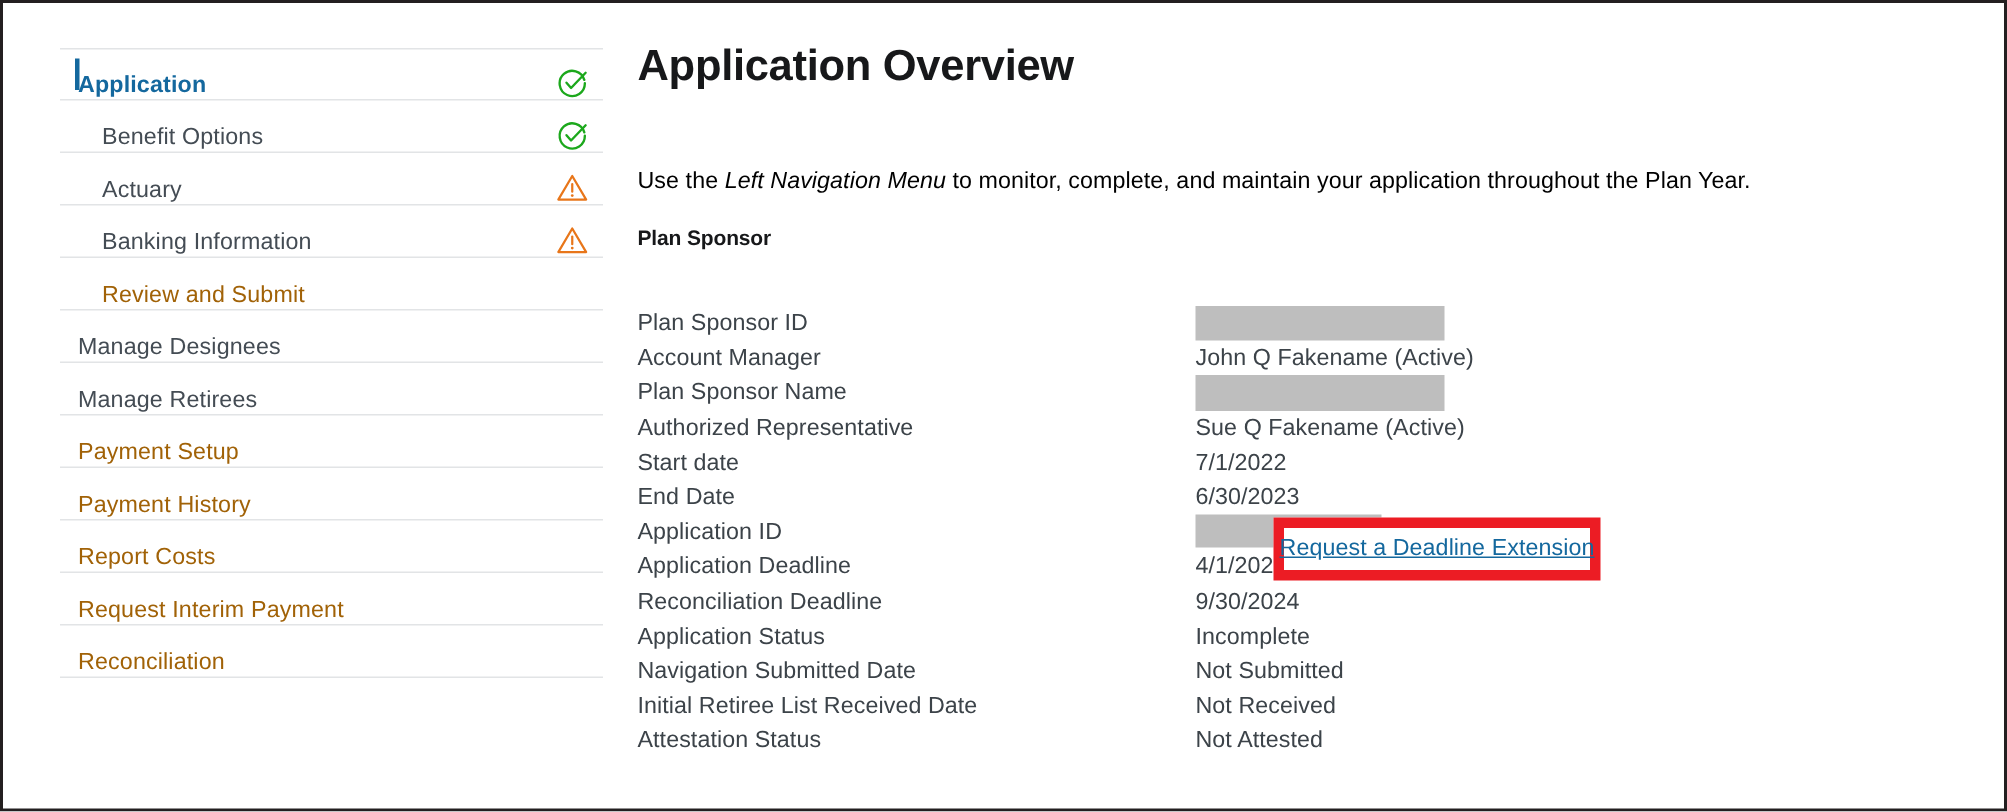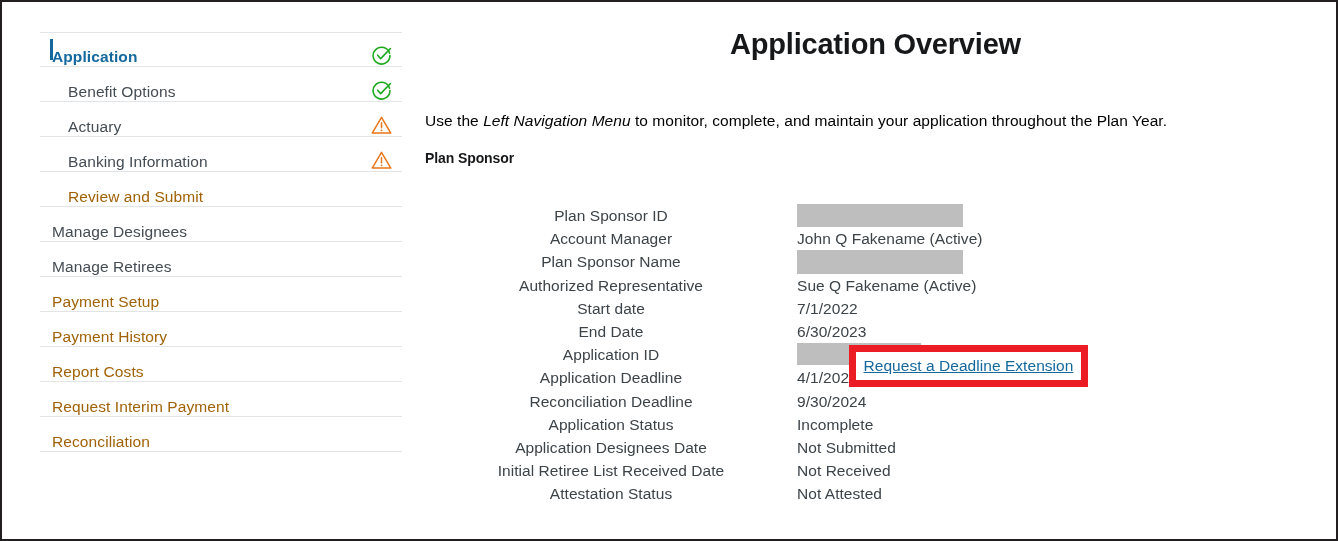--- a/index.html
+++ b/index.html
@@ -73,21 +73,20 @@
     width: 22px;
     height: 22px;
   }
 
   
   #main {
     position: absolute;
     left: 423px;
     top: 26px;
     right: 10px;
-    text-align: center;
   }
   #page-title {
     font-size: 29px;
     font-weight: bold;
     color: #17181a;
     letter-spacing: -0.2px;
     margin: 0;
     line-height: 1.15;
   }
   #intro {
@@ -149,21 +148,21 @@
   .redact.w-sponsor-id { width: 166px; }
   .redact.w-sponsor-name { width: 166px; }
   .redact.w-plan-name { width: 146px; height: 22px; }
   .redact.w-app-id { width: 124px; height: 22px; }
 
   
   #deadline-highlight {
     position: absolute;
     left: 424px;
     top: -21px;
-    width: 239px;
+    width: 218px;
     height: 42px;
     box-sizing: border-box;
     border: 7px solid #ec1c24;
     background: #ffffff;
     display: flex;
     align-items: center;
     justify-content: center;
   }
   #deadline-link {
     font-size: 15.5px;
@@ -291,21 +290,21 @@
         </div>
         <div class="detail-row">
           <span class="detail-label">Reconciliation Deadline</span>
           <span class="detail-value">9/30/2024</span>
         </div>
         <div class="detail-row">
           <span class="detail-label">Application Status</span>
           <span class="detail-value">Incomplete</span>
         </div>
         <div class="detail-row">
-          <span class="detail-label">Application Designees Date</span>
+          <span class="detail-label">Navigation Submitted Date</span>
           <span class="detail-value">Not Submitted</span>
         </div>
         <div class="detail-row">
           <span class="detail-label">Initial Retiree List Received Date</span>
           <span class="detail-value">Not Received</span>
         </div>
         <div class="detail-row">
           <span class="detail-label">Attestation Status</span>
           <span class="detail-value">Not Attested</span>
         </div>

